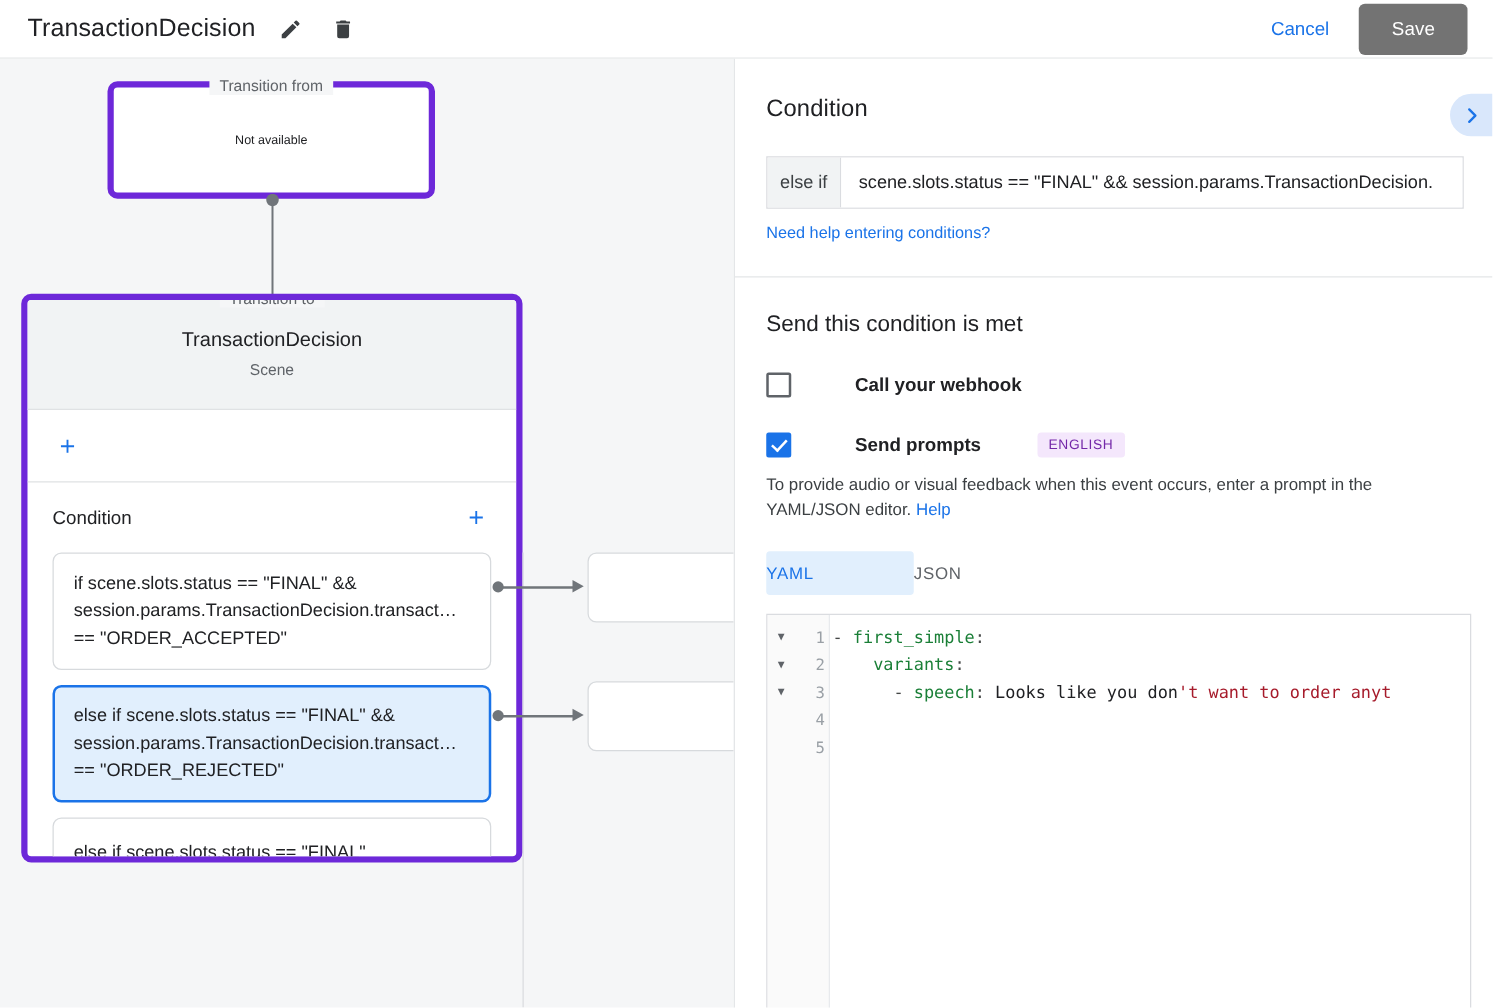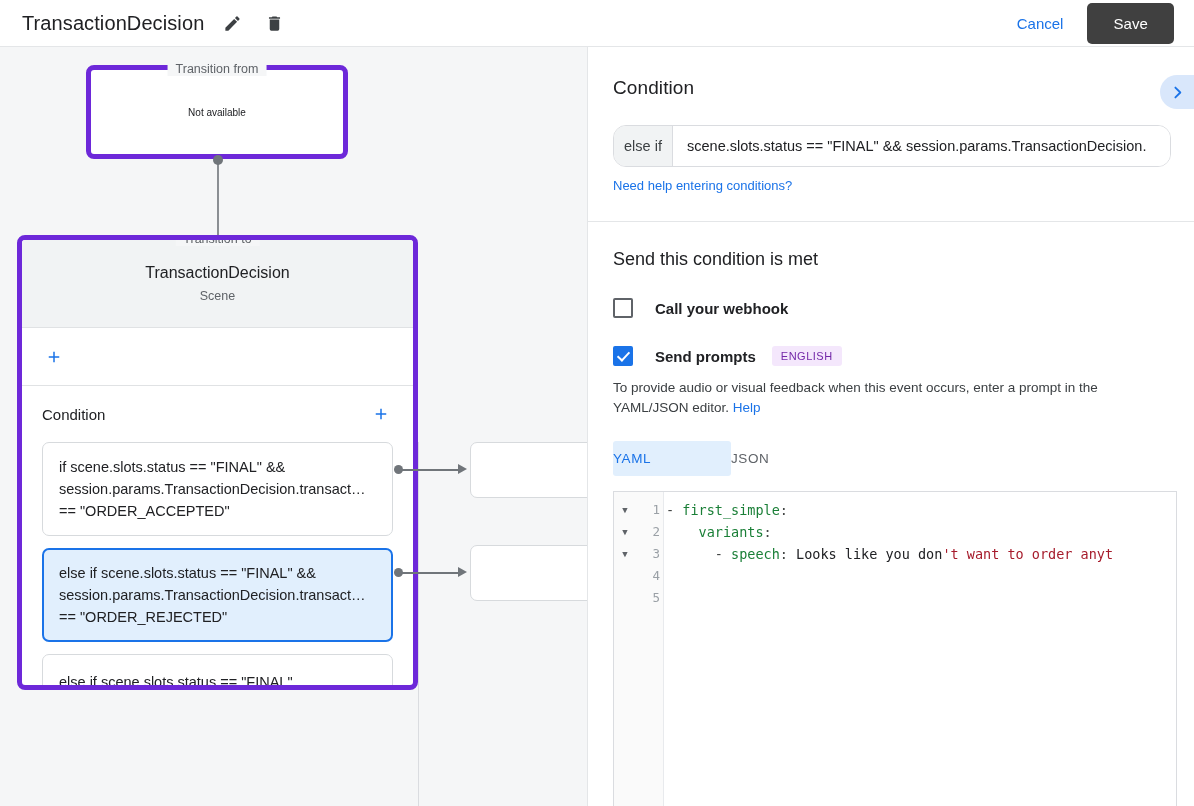--- a/index.html
+++ b/index.html
@@ -24,21 +24,21 @@
     display: flex; align-items: center; justify-content: center;
     border-radius: 50%; cursor: pointer;
   }
   .icon-btn svg { display: block; }
   .topbar-spacer { flex: 1; }
   .cancel-btn {
     color: #1a73e8; font-size: 15px; background: none; border: none;
     cursor: pointer; padding: 8px 12px; font-family: inherit;
   }
   .save-btn {
-    background: #404040; color: #ffffff; font-size: 15px;
+    background: #737373; color: #ffffff; font-size: 15px;
     border: none; border-radius: 5px; padding: 0 26px; height: 41px;
     margin-left: 12px; margin-right: 20px; cursor: pointer;
     font-family: inherit; letter-spacing: .1px;
   }
 
   
   .canvas {
     position: absolute; left: 0; top: 47px; width: 587px; height: 759px;
     background: #f5f6f7; overflow: hidden;
   }
@@ -121,41 +121,41 @@
     font-size: 19px; color: #202124; margin-left: 25px; letter-spacing: .1px;
   }
   .collapse-btn {
     position: absolute; right: 0; top: 28px;
     width: 34px; height: 34px; border-radius: 17px 0 0 17px;
     background: #d9e7fb; display: flex; align-items: center; justify-content: center;
     cursor: pointer;
   }
   .cond-row {
     display: flex; margin: 26px 0 0 25px; width: 558px; height: 42px;
-    border: 1px solid #dadce0; border-radius: 13px; overflow: hidden;
+    border: 1px solid #dadce0; border-radius: 0; overflow: hidden;
   }
   .cond-prefix {
     width: 59px; background: #f1f3f4; border-right: 1px solid #dadce0;
     display: flex; align-items: center; justify-content: center;
     font-size: 14.5px; color: #3c4043;
   }
   .cond-input {
     flex: 1; border: none; outline: none; padding: 0 14px;
     font-size: 14.5px; color: #202124; font-family: inherit; background: #fff;
   }
   .help-link {
     display: block; margin: 11px 0 0 25px;
     font-size: 13px; color: #1a73e8; text-decoration: none; cursor: pointer;
   }
   .panel-sep { margin-top: 28px; height: 1px; background: #e4e6e8; }
 
   .panel-body { padding: 27px 0 0 0; }
   .body-h { font-size: 18px; color: #202124; margin-left: 25px; }
 
-  .chk-row { display: flex; align-items: center; margin: 28px 0 0 25px; cursor: pointer; }
+  .chk-row { display: flex; align-items: center; margin: 28px 0 0 25px; cursor: pointer; gap: 29px; }
   .chk {
     width: 20px; height: 20px; border: 2px solid #5f6368; border-radius: 2px;
     background: #ffffff; flex: 0 0 auto;
   }
   .chk.on { background: #1a73e8; border-color: #1a73e8; position: relative; }
   .chk.on::after {
     content: ""; position: absolute; left: 5px; top: 1px;
     width: 5px; height: 10px; border: solid #fff; border-width: 0 2px 2px 0;
     transform: rotate(43deg);
   }

